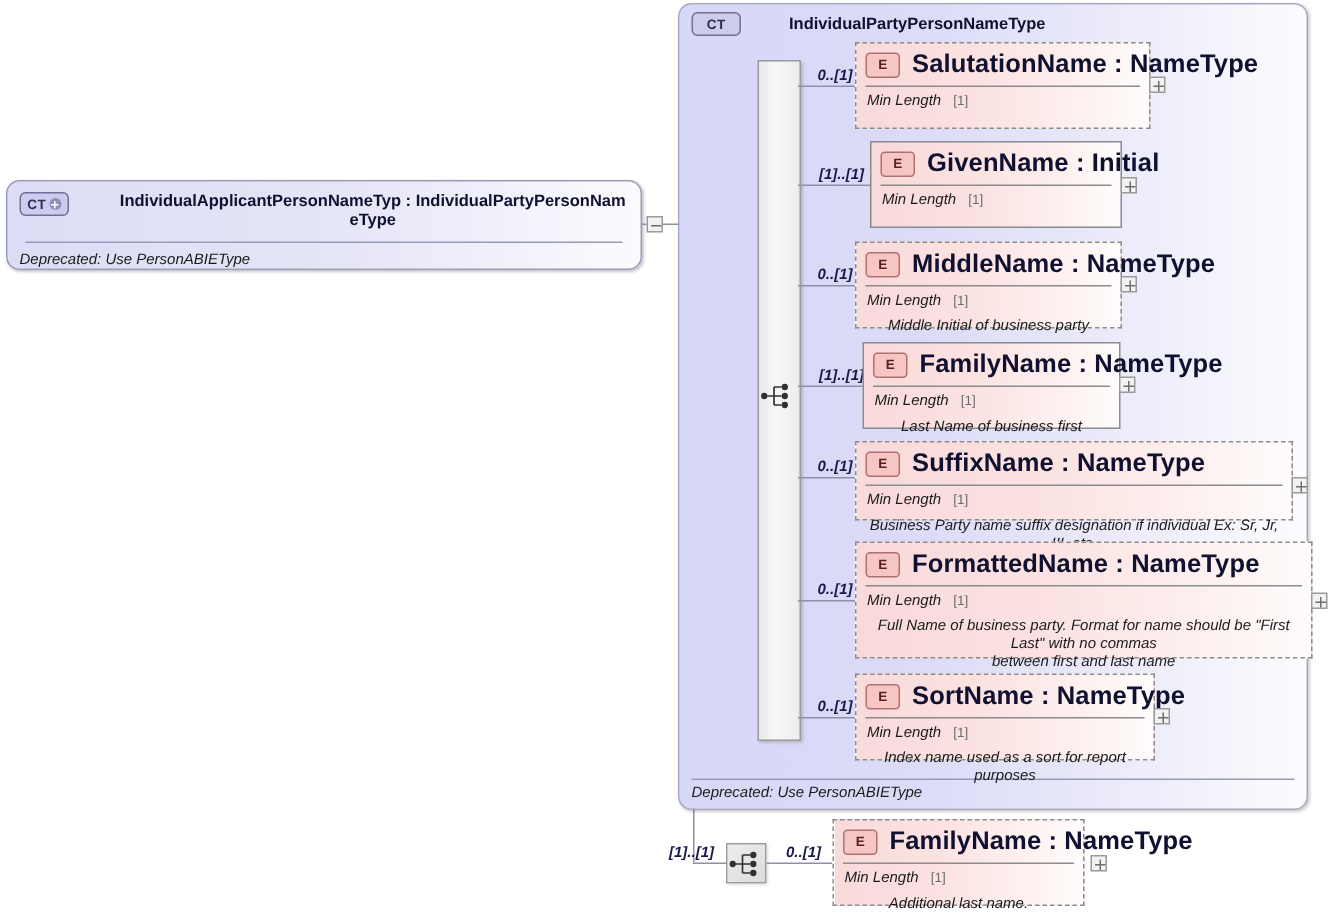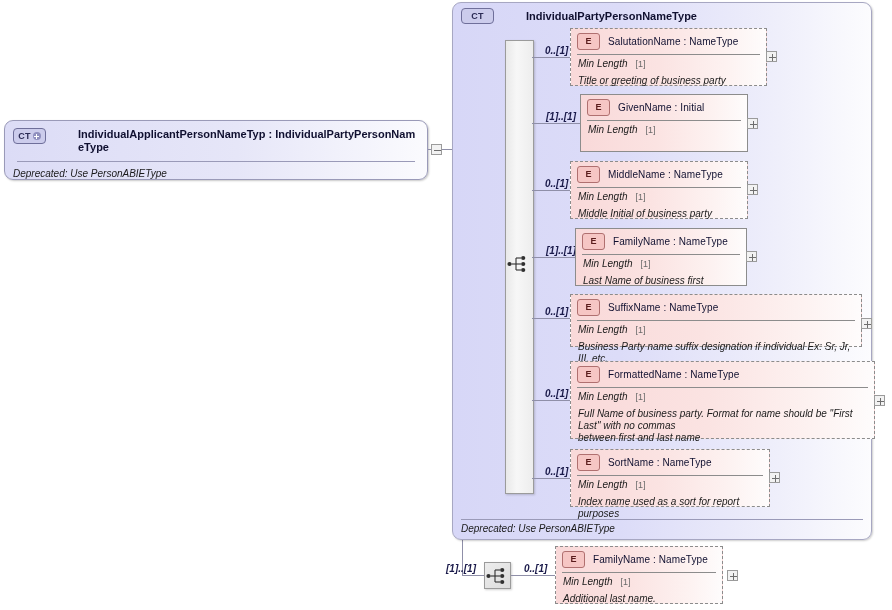--- a/index.html
+++ b/index.html
@@ -4,21 +4,21 @@
 <style>
   html,body{margin:0;padding:0;background:#ffffff;}
   body{
     width:892px;height:610px;position:relative;overflow:hidden;
     font-family:"Liberation Sans", sans-serif;
     -webkit-font-smoothing:antialiased;
   }
   .canvas{position:absolute;inset:0;}
 
   
-  .node{position:absolute;box-sizing:border-box;}
+  .node{position:absolute;box-sizing:border-box;text-align:center;}
 
   
   .ct-box{
     background:linear-gradient(to right,#dcdcf6 0%, #e6e6f8 55%, #fbfbfe 100%);
     border:1px solid #9a9ab8;
     border-radius:9px;
     box-shadow:1px 1px 2px rgba(0,0,0,.22);
   }
   .ct-title{
     display:flex;align-items:flex-start;gap:7px;
@@ -80,21 +80,21 @@
   .el.required{border:1px solid #8c8c8c;}
   .el-head{display:flex;align-items:center;gap:8px;padding:4px 7px 4px 6px;}
   .e-badge{
     flex:0 0 auto;
     display:inline-flex;align-items:center;justify-content:center;
     width:21px;height:15px;
     border:1px solid #b07070;border-radius:3px;
     background:#f6c6c4;
     font-size:9px;font-weight:bold;color:#5a1c1c;line-height:1;
   }
-  .el-name{font-size:10px;font-weight:normal;color:#101030;white-space:nowrap;letter-spacing:.1px;}
+  .el-name{font-size:17px;font-weight:bold;color:#101030;white-space:nowrap;letter-spacing:.1px;}
   .el-rule{height:1px;background:#8c8c8c;margin:0 6px;}
   .el-facet{
     display:flex;align-items:baseline;gap:8px;
     padding:3px 7px 3px 7px;
     font-size:10px;font-style:italic;color:#1a1a1a;line-height:12px;
   }
   .el-facet .fval{font-style:normal;color:#6a6a6a;font-size:9px;}
   .el-doc{
     padding:2px 7px 4px 7px;
     font-size:10px;font-style:italic;color:#1a1a1a;line-height:12px;
@@ -199,21 +199,20 @@
   <div class="node el optional" style="left:570px;top:28px;width:197px;height:58px;">
     <div class="el-head">
       <span class="e-badge">E</span>
       <span class="el-name">SalutationName : NameType</span>
     </div>
     <div class="el-rule"></div>
     <div class="el-facet">
       <span>Min Length</span>
       <span class="fval">[1]</span>
     </div>
-    <div class="el-doc">Title or greeting of business party</div>
   </div>
   <div class="tog plus" style="left:766px;top:51px;"></div>
 
   <div class="ln lnh" style="left:532px;top:123px;width:48px;"></div>
   <span class="card" style="left:546px;top:112px;">[1]..[1]</span>
   <div class="node el required" style="left:580px;top:94px;width:168px;height:58px;">
     <div class="el-head">
       <span class="e-badge">E</span>
       <span class="el-name">GivenName : Initial</span>
     </div>

